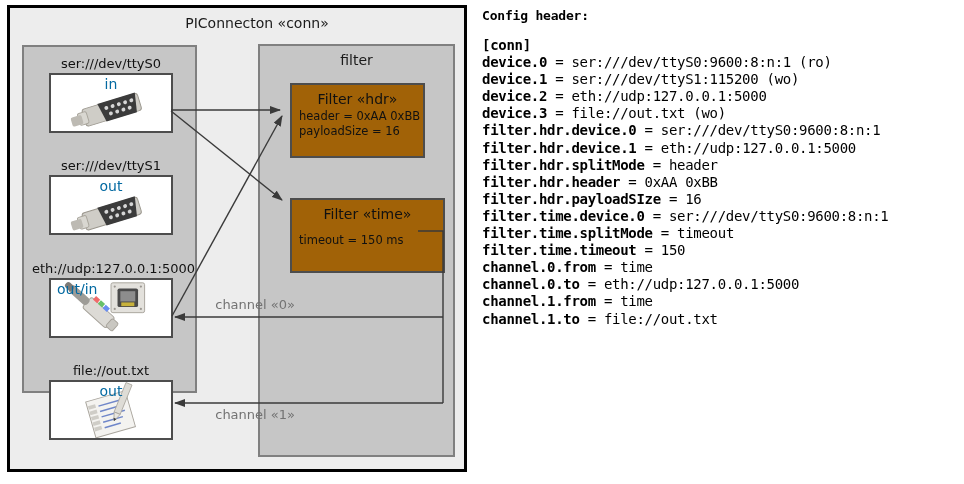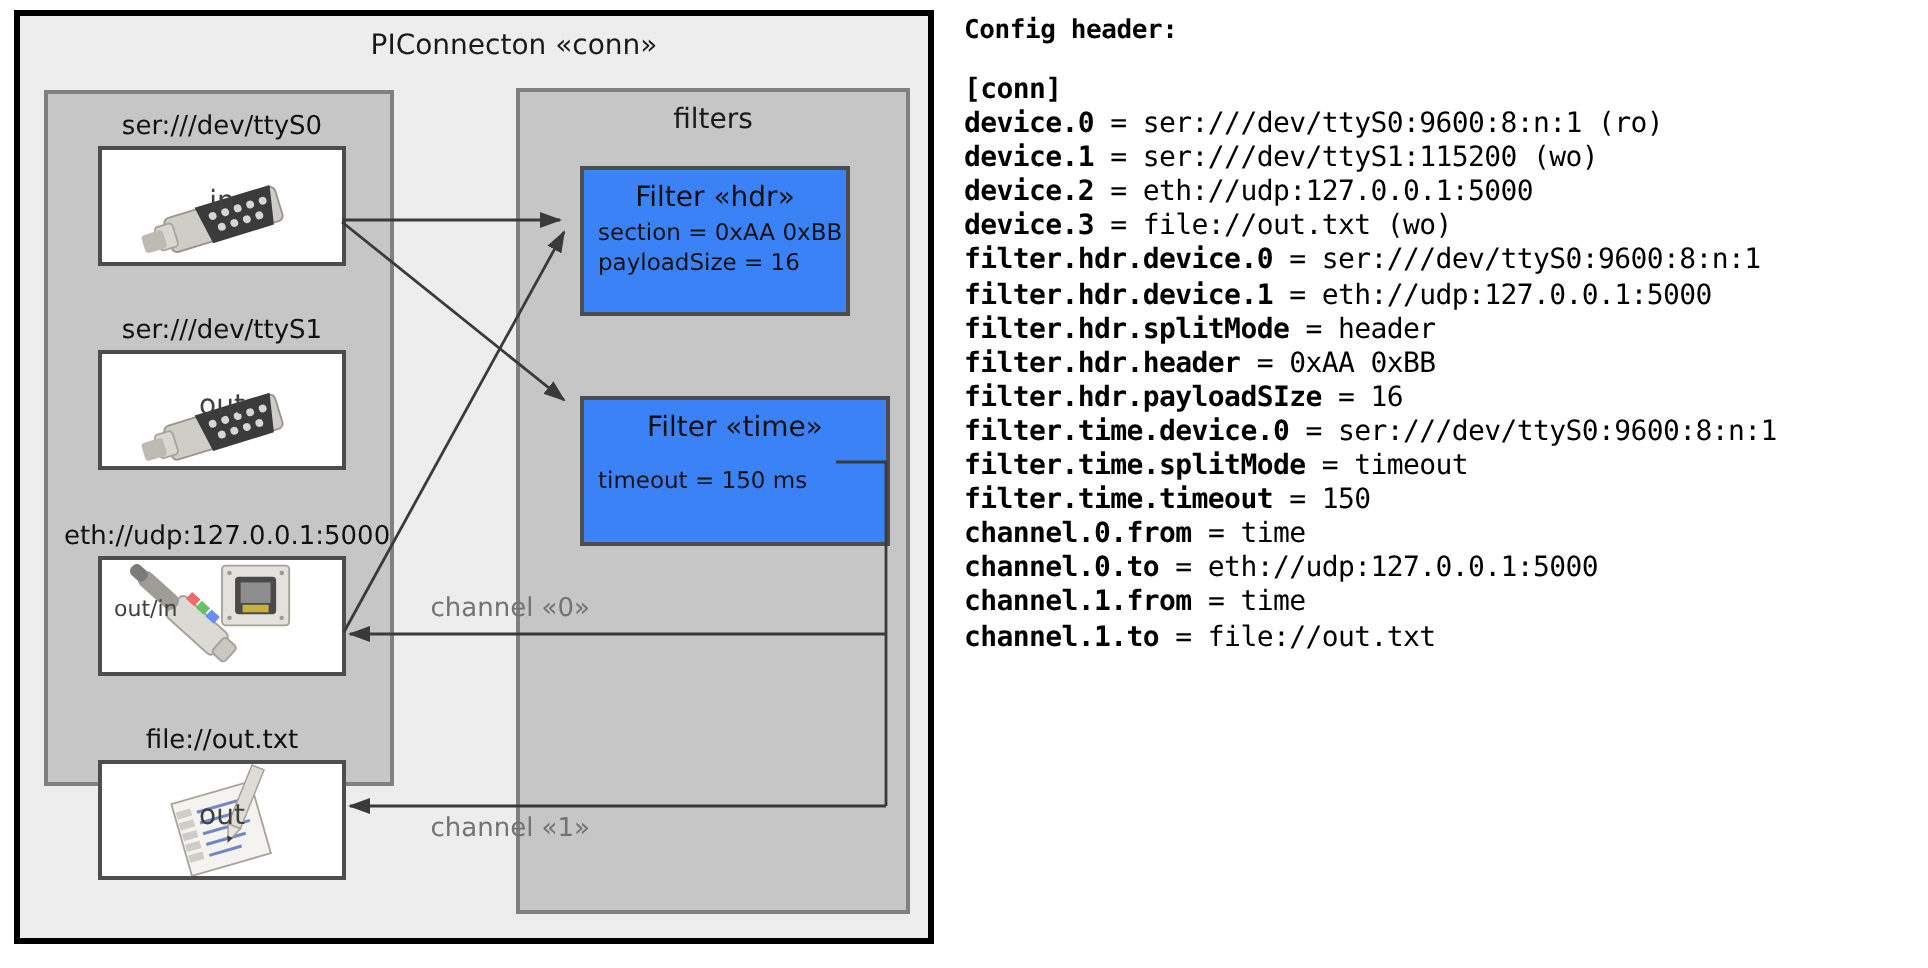--- a/index.html
+++ b/index.html
@@ -20,29 +20,29 @@
   #filters-title{position:absolute;left:0;top:6px;width:100%;text-align:center;
                  font-size:14px;color:#1a1a1a;}
 
   
   .device{position:absolute;left:8px;width:158px;}
   .device-label{text-align:center;font-size:13px;color:#111;
                 line-height:18px;white-space:nowrap;}
   .device-box{position:relative;margin:0 auto;width:124px;height:60px;
               background:#fff;border:2px solid #4d4d4d;box-sizing:border-box;
               overflow:hidden;}
-  .device-dir{position:absolute;left:0;top:18px;width:100%;text-align:center;
-              font-size:14px;color:#404040;z-index:3;pointer-events:none;}
-  .device-dir.left{text-align:left;left:6px;width:auto;font-size:11px;}
+  .device-dir{position:absolute;left:0;top:1px;width:100%;text-align:center;
+              font-size:14px;color:#0369a1;z-index:3;pointer-events:none;}
+  .device-dir.left{text-align:left;left:6px;width:auto;font-size:14px;}
 
   
   .icon-art{position:absolute;left:0;top:0;width:100%;height:100%;}
 
   
-  .filter-box{position:absolute;background:#3b82f6;border:2px solid #4d4d4d;
+  .filter-box{position:absolute;background:#a16207;border:2px solid #4d4d4d;
               box-sizing:border-box;}
   #filter-hdr{left:30px;top:37px;width:135px;height:75px;}
   #filter-time{left:30px;top:152px;width:155px;height:75px;}
   .filter-title{text-align:center;font-size:14px;color:#111;
                 margin-top:4px;line-height:20px;}
   .filter-attr{font-size:11.5px;color:#111;margin-left:7px;line-height:15px;}
   #filter-hdr .filter-attr:first-of-type{margin-top:7px;}
   #filter-time .filter-attr{margin-top:9px;}
 
   
@@ -172,25 +172,25 @@
               <path d="M70 38 L77 38 L73.5 47 Z" fill="#e8e6e0" stroke="#a6a29a" stroke-width="0.8"></path>
               <path d="M71.8 44 L75.2 44 L73.5 47 Z" fill="#3a3a3a"></path>
             </g>
           </g>
         </svg>
       </div>
     </div>
   </div>
 
   <div id="filters-panel" class="panel">
-    <div id="filters-title">filters</div>
+    <div id="filters-title">filter</div>
 
     <div id="filter-hdr" class="filter-box">
       <div class="filter-title">Filter «hdr»</div>
-      <div class="filter-attr">section = 0xAA 0xBB</div>
+      <div class="filter-attr">header = 0xAA 0xBB</div>
       <div class="filter-attr">payloadSize = 16</div>
     </div>
 
     <div id="filter-time" class="filter-box">
       <div class="filter-title">Filter «time»</div>
       <div class="filter-attr">timeout = 150 ms</div>
     </div>
   </div>
 
   <div id="channel0-label" class="channel-label">channel «0»</div>

